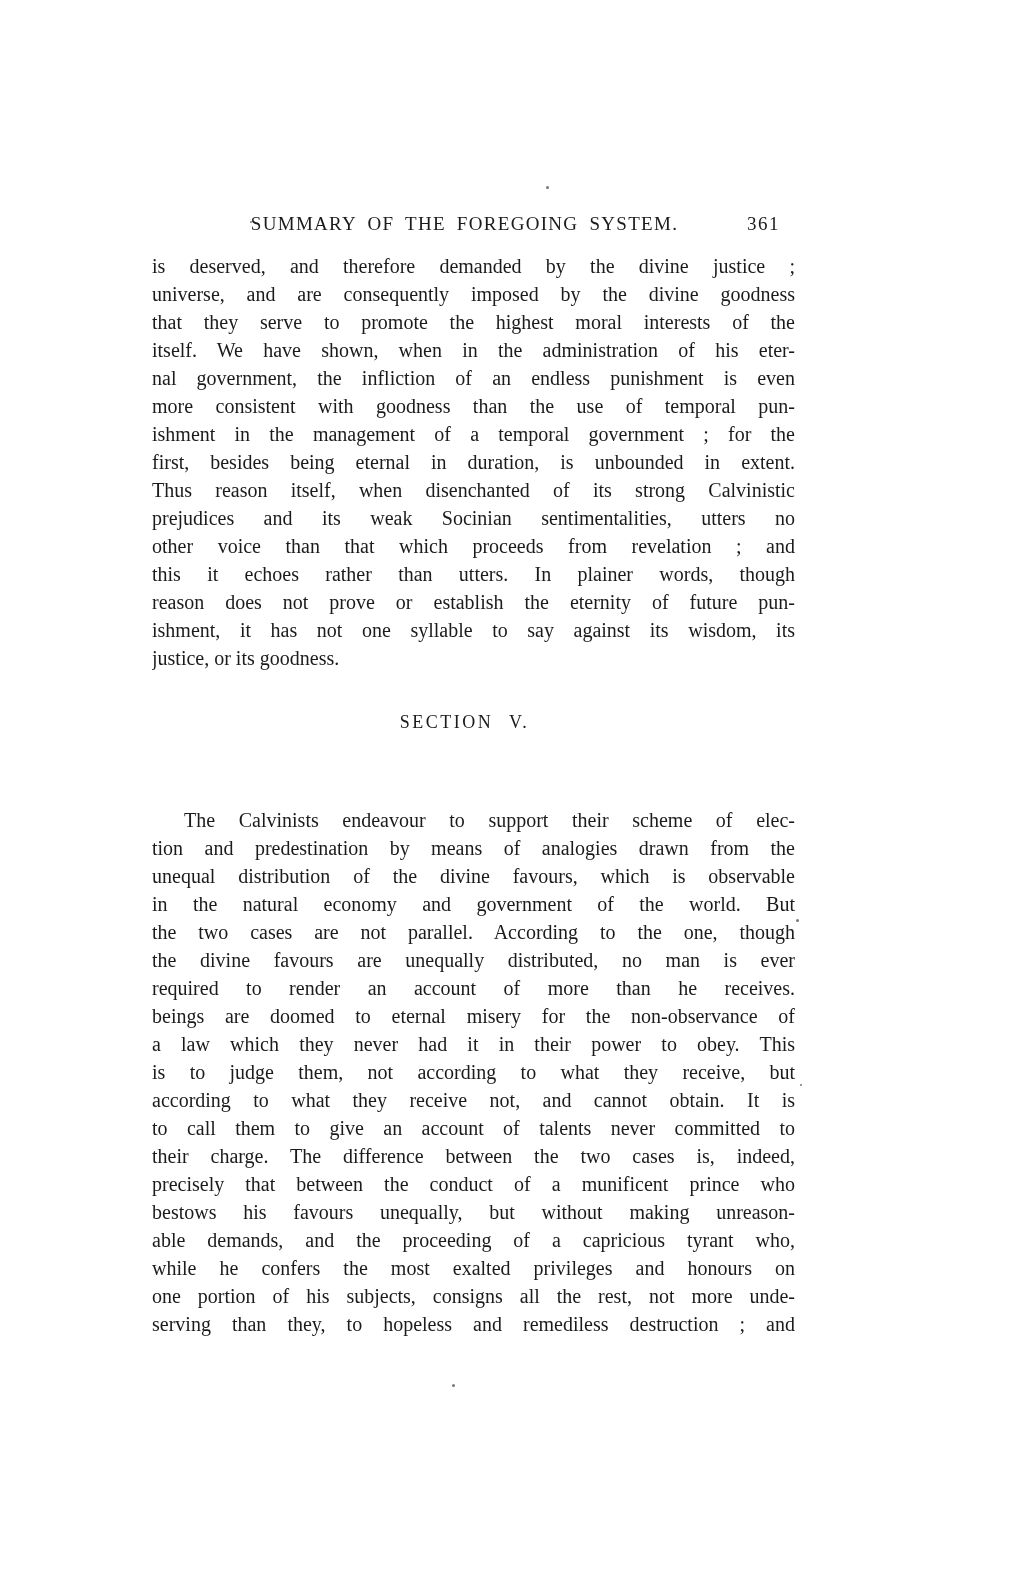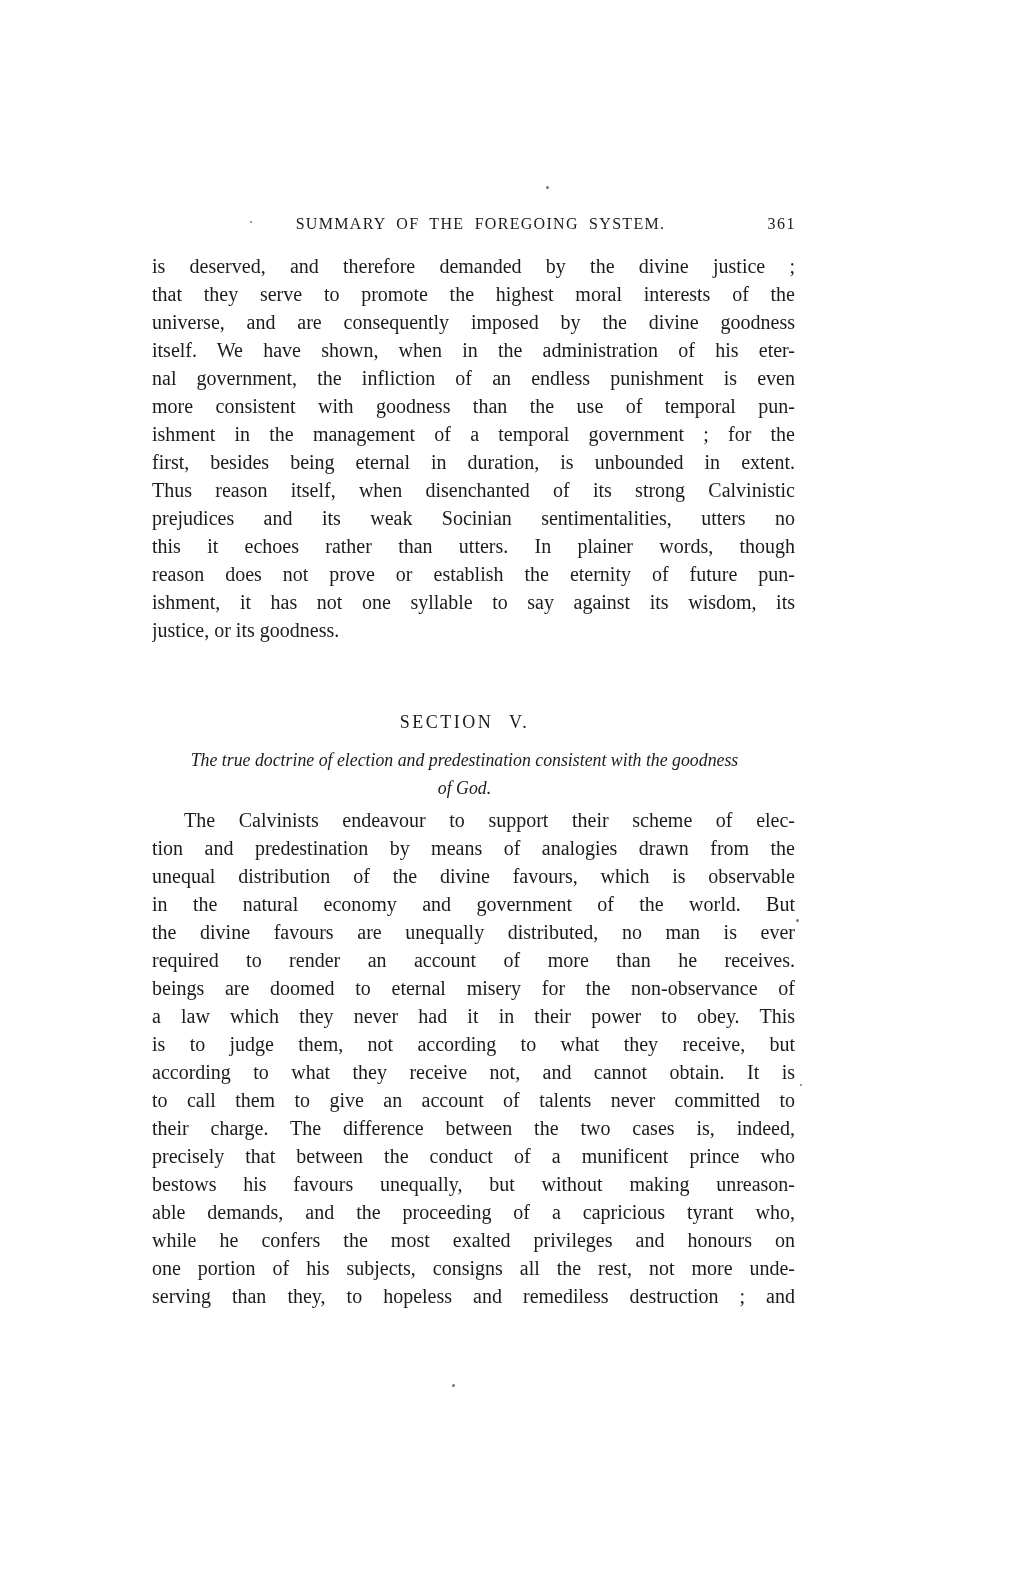--- a/index.html
+++ b/index.html
@@ -8,22 +8,22 @@
     position:relative;
     width:1011px; height:1580px;
     background:#ffffff;
     color:#1b1b1b;
     font-family:"Liberation Serif", serif;
     overflow:hidden;
   }
 
   
   .running-head {
-    position:absolute; top:212px; left:159px; width:643px; height:26px;
-    font-size:16px; line-height:24px;
+    position:absolute; top:212px; left:143px; width:643px; height:26px;
+    font-size:19px; line-height:24px;
   }
   .head-title {
     display:block; text-align:center;
     letter-spacing:1.3px; word-spacing:5px;
   }
   .folio {
     position:absolute; right:6px; top:0;
     letter-spacing:1.5px;
   }
 
@@ -67,47 +67,45 @@
 
 <div class="page">
 
   <div class="running-head">
     <span class="head-title">SUMMARY OF THE FOREGOING SYSTEM.</span>
     <span class="folio">361</span>
   </div>
 
   <div class="para" id="para1">
       <div class="tline">is deserved, and therefore demanded by the divine justice ;</div>
+      <div class="tline">universe, and are consequently imposed by the divine goodness</div>
       <div class="tline">that they serve to promote the highest moral interests of the</div>
-      <div class="tline">universe, and are consequently imposed by the divine goodness</div>
       <div class="tline">itself. We have shown, when in the administration of his eter-</div>
       <div class="tline">nal government, the infliction of an endless punishment is even</div>
       <div class="tline">more consistent with goodness than the use of temporal pun-</div>
       <div class="tline">ishment in the management of a temporal government ; for the</div>
       <div class="tline">first, besides being eternal in duration, is unbounded in extent.</div>
       <div class="tline">Thus reason itself, when disenchanted of its strong Calvinistic</div>
       <div class="tline">prejudices and its weak Socinian sentimentalities, utters no</div>
+      <div class="tline">other voice than that which proceeds from revelation ; and</div>
       <div class="tline">this it echoes rather than utters. In plainer words, though</div>
       <div class="tline">reason does not prove or establish the eternity of future pun-</div>
       <div class="tline">ishment, it has not one syllable to say against its wisdom, its</div>
       <div class="tline">justice, or its goodness.</div>
     </div>
 
   <div class="section-head">SECTION V.</div>
 
-  <div class="subtitle">
-      <div class="tline">The true doctrine of election and predestination consistent with the goodness</div>
-      <div class="tline">of God.</div>
-    </div>
 
   <div class="para indent cont" id="para2">
       <div class="tline">The Calvinists endeavour to support their scheme of elec-</div>
       <div class="tline">tion and predestination by means of analogies drawn from the</div>
       <div class="tline">unequal distribution of the divine favours, which is observable</div>
       <div class="tline">in the natural economy and government of the world. But</div>
+      <div class="tline">the two cases are not parallel. According to the one, though</div>
       <div class="tline">the divine favours are unequally distributed, no man is ever</div>
       <div class="tline">required to render an account of more than he receives.</div>
       <div class="tline">beings are doomed to eternal misery for the non-observance of</div>
       <div class="tline">a law which they never had it in their power to obey. This</div>
       <div class="tline">is to judge them, not according to what they receive, but</div>
       <div class="tline">according to what they receive not, and cannot obtain. It is</div>
       <div class="tline">to call them to give an account of talents never committed to</div>
       <div class="tline">their charge. The difference between the two cases is, indeed,</div>
       <div class="tline">precisely that between the conduct of a munificent prince who</div>
       <div class="tline">bestows his favours unequally, but without making unreason-</div>

